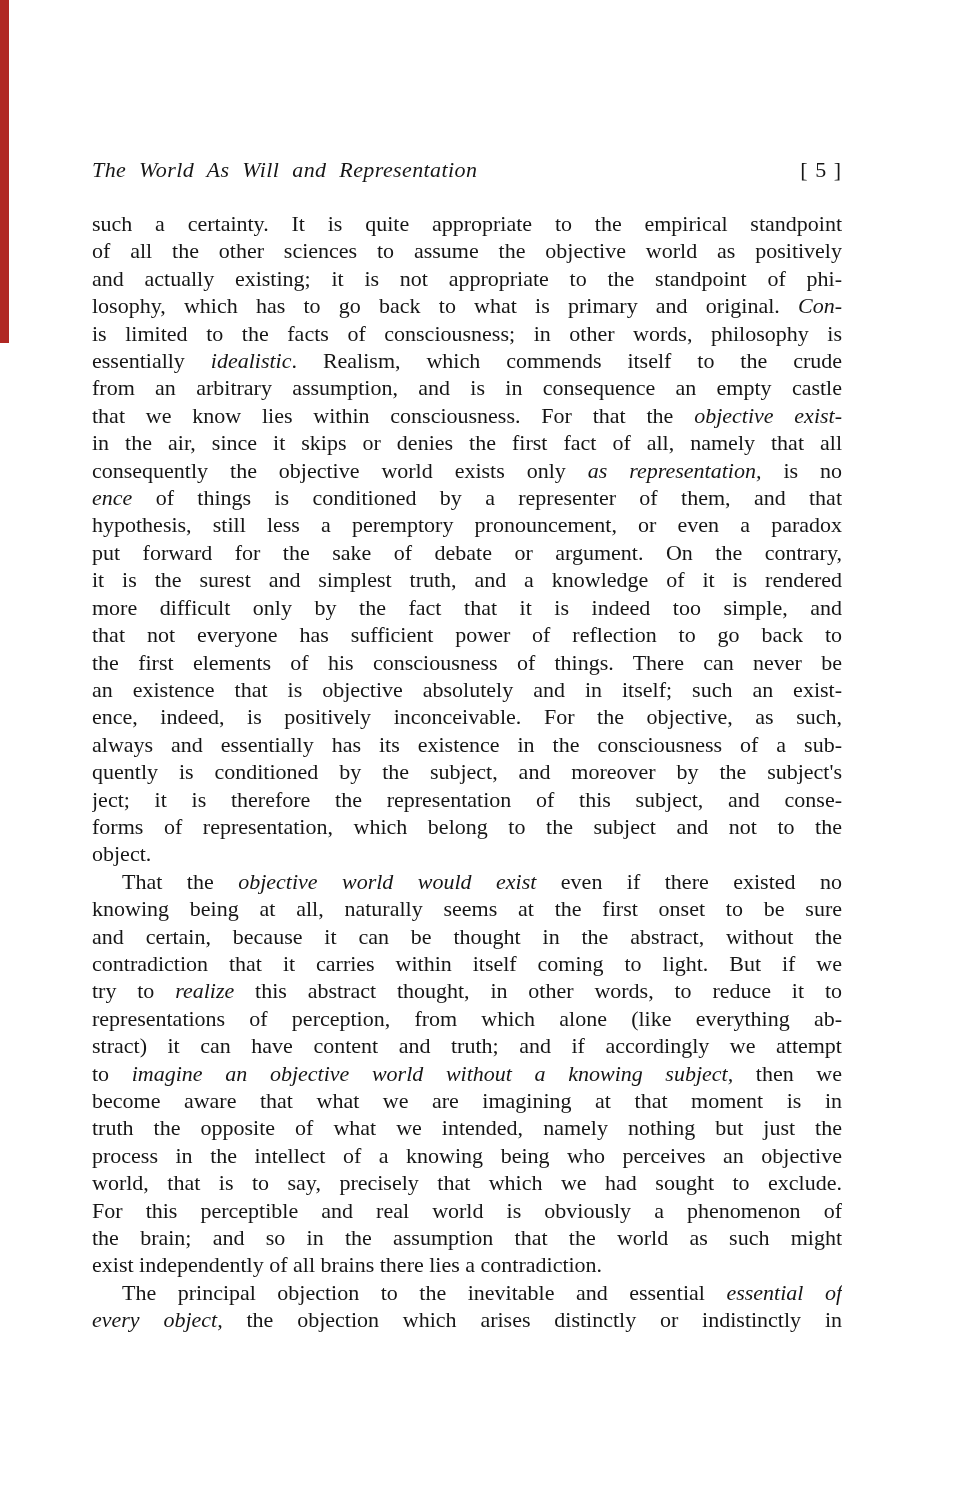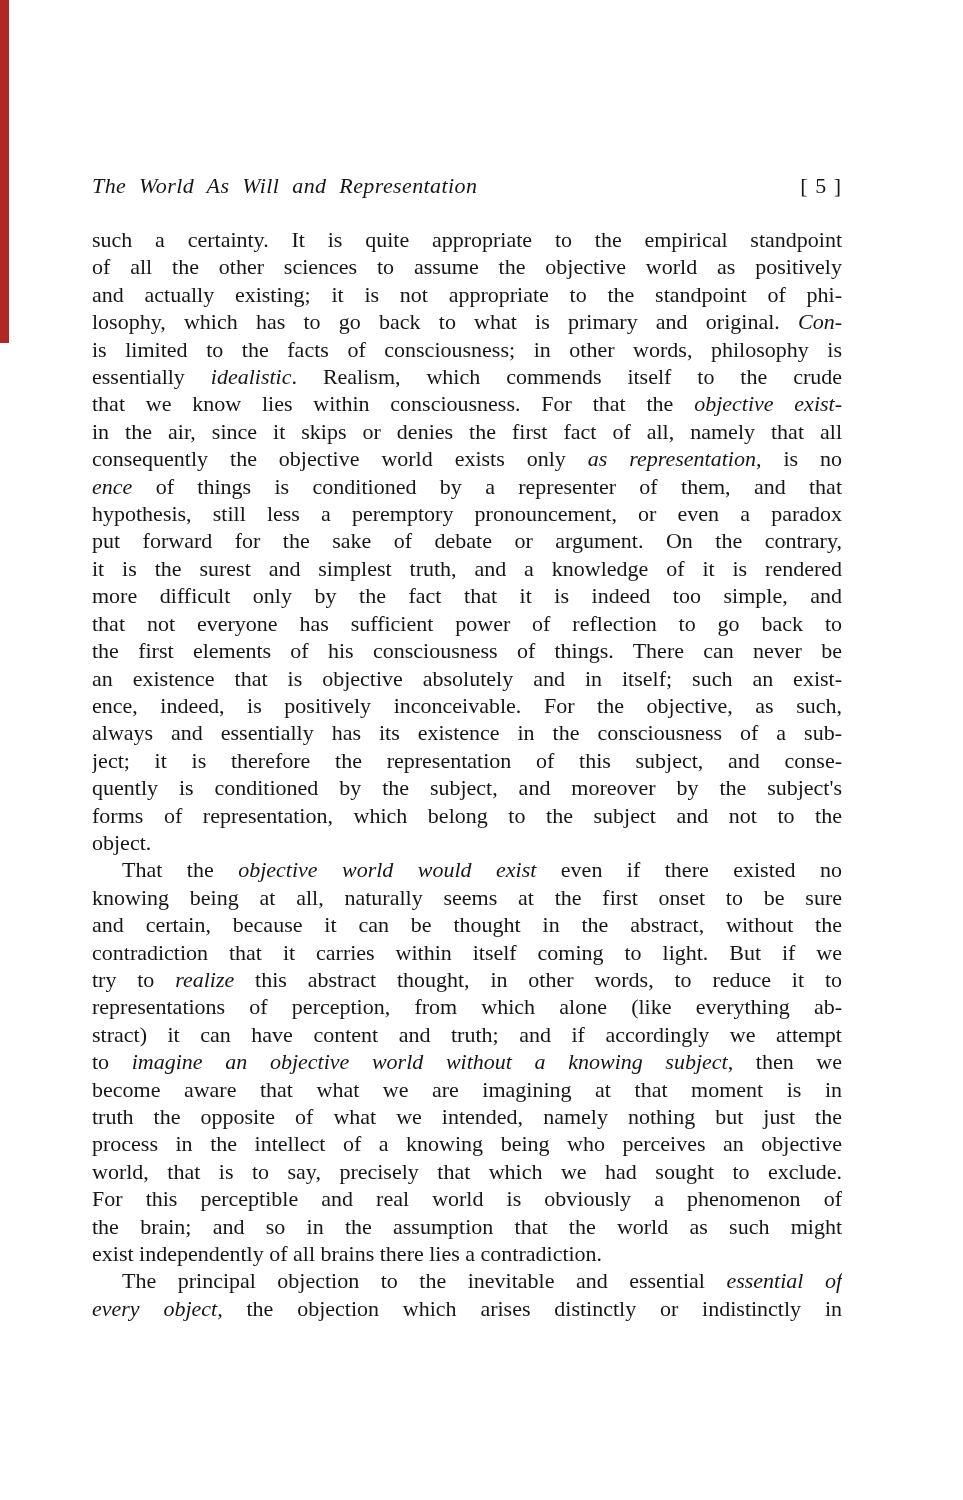--- a/index.html
+++ b/index.html
@@ -15,21 +15,21 @@
   .edge-strip {
     position: absolute;
     left: 0;
     top: 0;
     width: 9px;
     height: 343px;
   }
   .text-block {
     position: absolute;
     left: 92px;
-    top: 173px;
+    top: 157px;
     width: 750px;
   }
   .running-header {
     display: flex;
     justify-content: space-between;
     align-items: baseline;
     font-size: 22px;
     line-height: 26px;
   }
   .running-header .title {
@@ -65,35 +65,36 @@
       <span class="title">The World As Will and Representation</span>
       <span class="pageno">[ 5 ]</span>
     </div>
     <div class="page-body">
         <div class="line"><span>such a certainty. It is quite appropriate to the empirical standpoint</span></div>
         <div class="line"><span>of all the other sciences to assume the objective world as positively</span></div>
         <div class="line"><span>and actually existing; it is not appropriate to the standpoint of phi-</span></div>
         <div class="line"><span>losophy, which has to go back to what is primary and original. </span><em>Con-</em></div>
         <div class="line"><span>is limited to the facts of consciousness; in other words, philosophy is</span></div>
         <div class="line"><span>essentially </span><em>idealistic</em><span>. Realism, which commends itself to the crude</span></div>
+        <div class="line"><span>from an arbitrary assumption, and is in consequence an empty castle</span></div>
         <div class="line"><span>that we know lies within consciousness. For that the </span><em>objective exist-</em></div>
         <div class="line"><span>in the air, since it skips or denies the first fact of all, namely that all</span></div>
         <div class="line"><span>consequently the objective world exists only </span><em>as representation,</em><span> is no</span></div>
         <div class="line"><em>ence</em><span> of things is conditioned by a representer of them, and that</span></div>
         <div class="line"><span>hypothesis, still less a peremptory pronouncement, or even a paradox</span></div>
         <div class="line"><span>put forward for the sake of debate or argument. On the contrary,</span></div>
         <div class="line"><span>it is the surest and simplest truth, and a knowledge of it is rendered</span></div>
         <div class="line"><span>more difficult only by the fact that it is indeed too simple, and</span></div>
         <div class="line"><span>that not everyone has sufficient power of reflection to go back to</span></div>
         <div class="line"><span>the first elements of his consciousness of things. There can never be</span></div>
         <div class="line"><span>an existence that is objective absolutely and in itself; such an exist-</span></div>
         <div class="line"><span>ence, indeed, is positively inconceivable. For the objective, as such,</span></div>
         <div class="line"><span>always and essentially has its existence in the consciousness of a sub-</span></div>
+        <div class="line"><span>quently is conditioned by the subject, and moreover by the subject's</span></div>
         <div class="line"><span>ject; it is therefore the representation of this subject, and conse-</span></div>
-        <div class="line"><span>quently is conditioned by the subject, and moreover by the subject's</span></div>
         <div class="line"><span>forms of representation, which belong to the subject and not to the</span></div>
         <div class="line para-end"><span>object.</span></div>
         <div class="line indent"><span>That the </span><em>objective world would exist</em><span> even if there existed no</span></div>
         <div class="line"><span>knowing being at all, naturally seems at the first onset to be sure</span></div>
         <div class="line"><span>and certain, because it can be thought in the abstract, without the</span></div>
         <div class="line"><span>contradiction that it carries within itself coming to light. But if we</span></div>
         <div class="line"><span>try to </span><em>realize</em><span> this abstract thought, in other words, to reduce it to</span></div>
         <div class="line"><span>representations of perception, from which alone (like everything ab-</span></div>
         <div class="line"><span>stract) it can have content and truth; and if accordingly we attempt</span></div>
         <div class="line"><span>to </span><em>imagine an objective world without a knowing subject,</em><span> then we</span></div>

